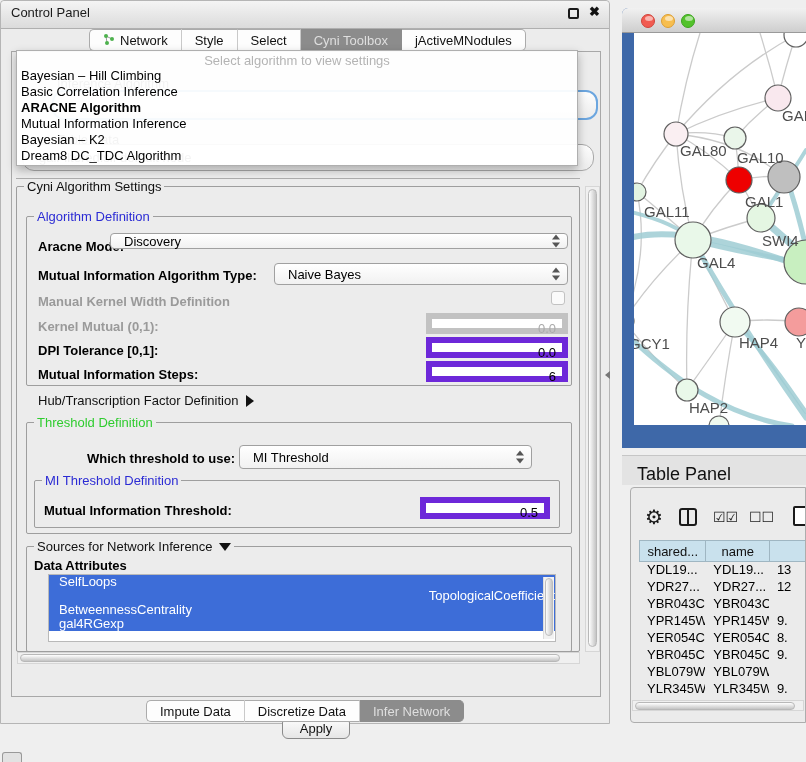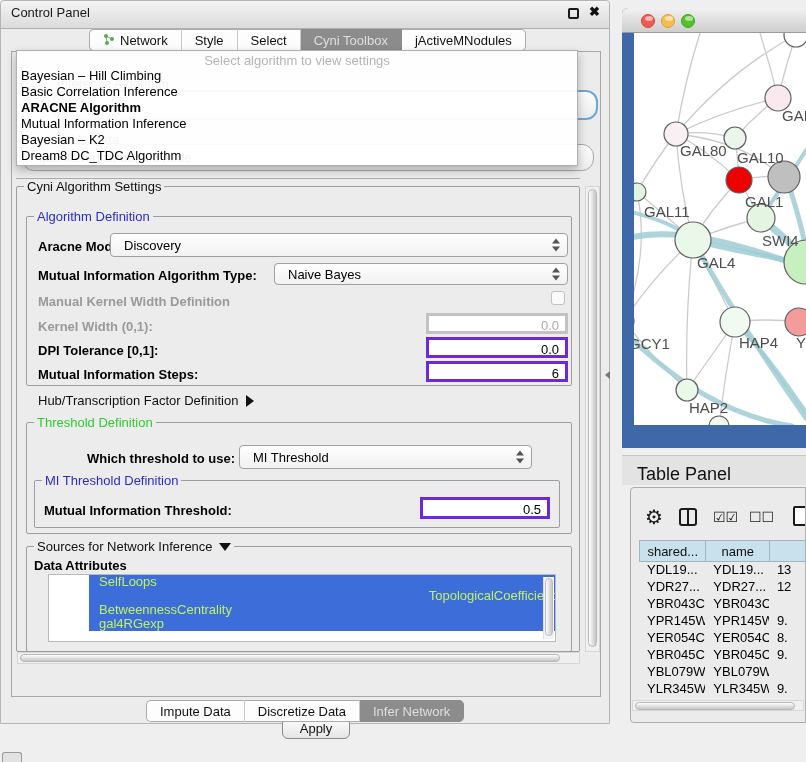--- a/index.html
+++ b/index.html
@@ -52,35 +52,35 @@
 
   .combo { position:absolute; background:linear-gradient(#FFFFFF,#F1F1F1); border:1px solid #A0A0A0;
            border-radius:4px; display:flex; align-items:center; font-size:13px; color:#000;
            padding-left:13px; }
   .stepper { position:absolute; right:7px; top:50%; transform:translateY(-50%);
              display:flex; flex-direction:column; gap:3px; }
   .stepper i { display:block; width:0; height:0; border-left:4px solid transparent; border-right:4px solid transparent; }
   .stepper .up { border-bottom:5px solid #555; }
   .stepper .dn { border-top:5px solid #555; }
 
-  .fld { position:absolute; background:#FFF; border:3px solid #6d28d9; font-size:13px; color:#000;
+  .fld { position:absolute; background:#FFF; border:6px solid #6d28d9; font-size:13px; color:#000;
          text-align:right; padding:2px 6px 0 0; }
   .fld.dis { border-color:#C2C2C2; color:#ABABAB; }
 
   .checkbox { position:absolute; width:14px; height:14px; border:1px solid #C2C2C2; border-radius:3px; background:#FAFAFA; }
 
   .tri-right { display:inline-block; width:0; height:0; border-top:6px solid transparent;
                border-bottom:6px solid transparent; border-left:8px solid #111; margin-left:8px; vertical-align:-2px; }
   .tri-down  { display:inline-block; width:0; height:0; border-left:6px solid transparent;
                border-right:6px solid transparent; border-top:8px solid #111; margin-left:6px; vertical-align:0px; }
 
   
   #attr-list { left:36px; top:586px; width:508px; height:68px; background:#FFF; border:1px solid #B9B9B9; overflow:hidden; }
   .attr-item { height:14px; line-height:14px; font-size:13px; padding-left:10px; color:#000; white-space:nowrap; }
-  .attr-item.sel { color:#bef264;margin-left:40px; }
+  .attr-item.sel { color:#ffffff; }
   #attr-vsb { position:absolute; right:1px; top:2px; width:11px; height:62px; background:#F2F2F2; border-left:1px solid #DDD; }
   #attr-vsb .thumb { position:absolute; left:1px; top:1px; width:8px; height:58px; border-radius:5px;
                      background:linear-gradient(90deg,#FDFDFD,#C6C6C6); border:1px solid #BDBDBD; }
 
   
   .vsb-track { background:#F0F0F0; border:1px solid #D6D6D6; }
   .vsb-thumb { position:absolute; left:2px; top:2px; width:9px; border-radius:6px;
                background:linear-gradient(90deg,#FFFFFF,#C4C4C4); border:1px solid #B8B8B8; }
   .hsb-track { background:#F0F0F0; border:1px solid #D6D6D6; }
   .hsb-thumb { position:absolute; left:2px; top:1px; height:8px; border-radius:5px;
@@ -172,41 +172,41 @@
       </div>
       <div class="abs" style="left:4px; top:126px; width:564px; border-bottom:1px solid #ADADAD;"></div>
 
       <span class="legend leg-black" style="left:12px; top:127px;">Cyni Algorithm Settings</span>
       <div class="grp" style="left:4px; top:134px; width:564px; height:466px;"></div>
 
       <span class="legend leg-blue" style="left:22px; top:157px;">Algorithm Definition</span>
       <div class="grp" style="left:14px; top:164px; width:546px; height:170px;"></div>
 
       <span class="lbl" style="left:26px; top:187px;">Aracne Mode:</span>
-      <div class="combo" style="left:98px; top:181px; width:458px; height:24px;">
+      <div class="combo" style="left:98px; top:181px; width:458px; height:16px;">
         <span>Discovery</span>
         <span class="stepper">
             <i class="up"></i>
             <i class="dn"></i>
           </span>
       </div>
 
       <span class="lbl" style="left:26px; top:216px;">Mutual Information Algorithm Type:</span>
       <div class="combo" style="left:262px; top:211px; width:294px; height:22px;">
         <span>Naive Bayes</span>
         <span class="stepper">
             <i class="up"></i>
             <i class="dn"></i>
           </span>
       </div>
 
       <span class="lbl dis" style="left:26px; top:242px;">Manual Kernel Width Definition</span>
       <span class="checkbox" style="left:539px; top:239px;"></span>
 
-      <span class="lbl dis" style="left:26px; top:267px;">Kernel Width (0,1):</span>
+      <span class="lbl dis" style="left:26px; top:267px;">Kernel Mutual (0,1):</span>
       <div class="fld dis" style="left:414px; top:261px; width:142px; height:21px;">0.0</div>
 
       <span class="lbl" style="left:26px; top:291px;">DPI Tolerance [0,1]:</span>
       <div class="fld" style="left:414px; top:285px; width:142px; height:21px;">0.0</div>
 
       <span class="lbl" style="left:26px; top:315px;">Mutual Information Steps:</span>
       <div class="fld" style="left:414px; top:309px; width:142px; height:21px;">6</div>
 
       <span class="lbl plain" style="left:26px; top:341px;">
         <span>Hub/Transcription Factor Definition</span><span class="tri-right"></span>

